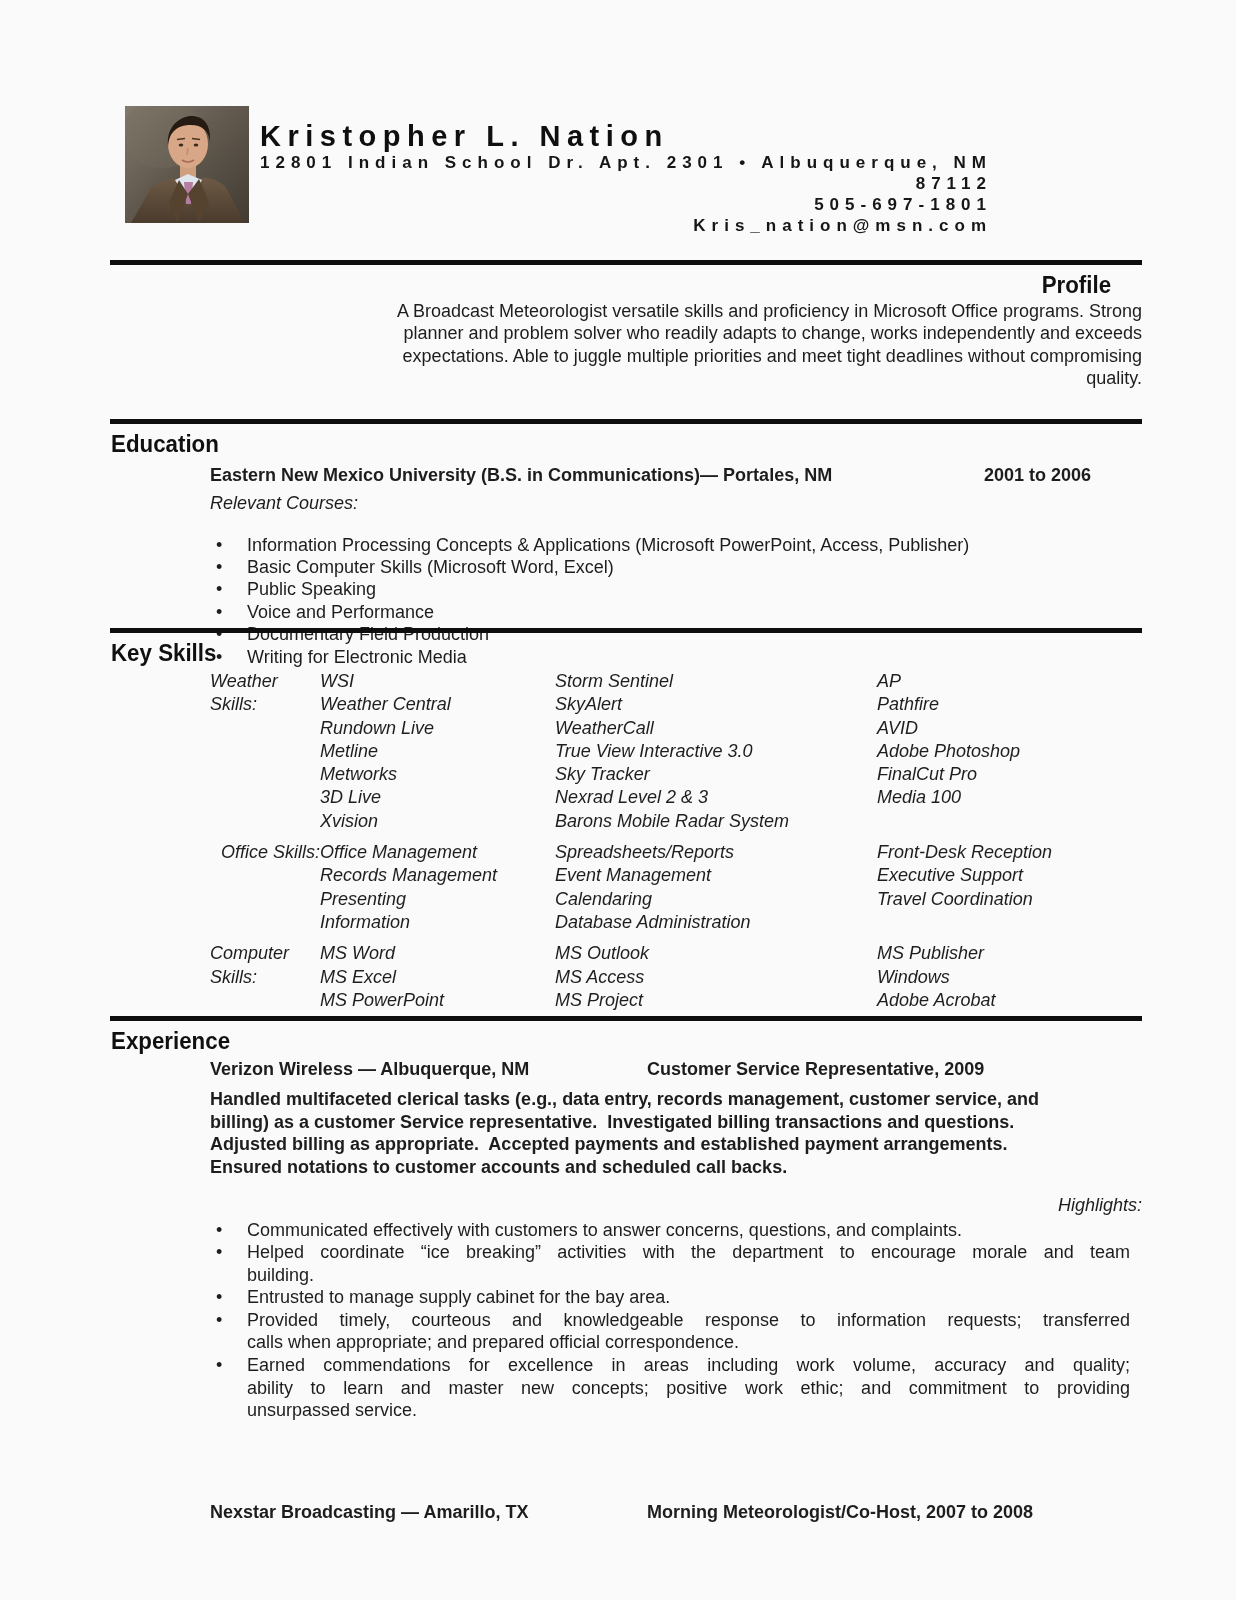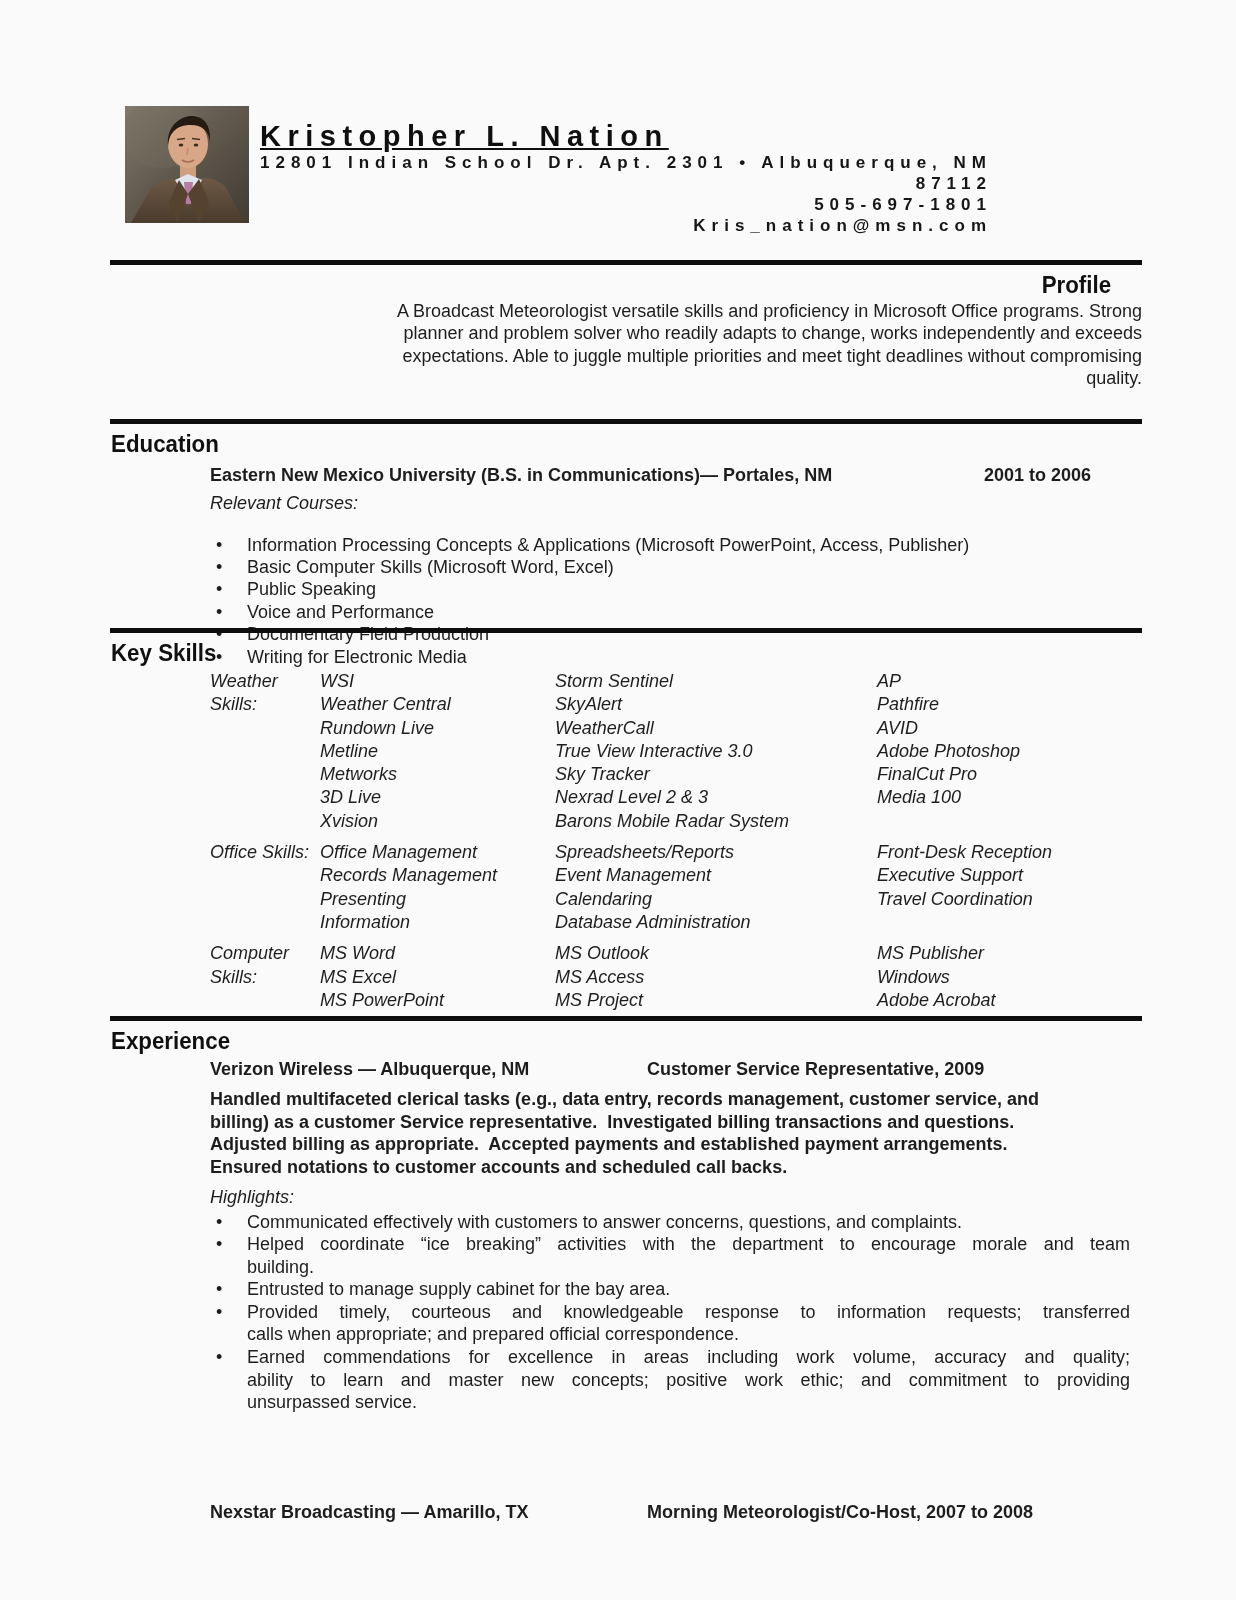--- a/index.html
+++ b/index.html
@@ -5,38 +5,38 @@
   html,body{margin:0;padding:0;}
   body{width:1236px;height:1600px;background:#fafafa;position:relative;overflow:hidden;
        font-family:"Liberation Sans",sans-serif;color:#1d1d1d;}
   .page{position:absolute;inset:0;}
 
   
   .header{position:absolute;left:110px;top:106px;width:1032px;height:135px;}
   .photo{position:absolute;left:15px;top:0;width:124px;height:117px;}
   .photo svg{display:block;width:100%;height:100%;}
   .header-text{position:absolute;left:150px;top:14px;}
-  .name{font-size:29px;line-height:32px;font-weight:700;letter-spacing:6.5px;color:#0f0f0f;white-space:pre;text-decoration:underline;}
+  .name{font-size:29px;line-height:32px;font-weight:700;letter-spacing:6.5px;color:#0f0f0f;white-space:pre;}
   .contact{font-size:17px;line-height:20px;font-weight:700;letter-spacing:6px;color:#161616;white-space:pre;margin-top:1px;text-align:right;}
 
   
   .sec{position:absolute;left:110px;width:1032px;}
   .sec-profile{top:260px;text-align:right;}
   .sec-education{top:419px;}
   .sec-skills{top:628px;}
   .sec-exp{top:1016px;}
   .rule{height:5px;background:#0e0e0e;}
   .heading{margin:7px 0 0 1px;font-size:23px;line-height:27px;font-weight:700;color:#101010;
            transform:scaleX(.97);transform-origin:0 50%;}
   .content{margin-left:100px;}
 
   .tline{font-size:18px;line-height:22.4px;white-space:pre;}
   .sec-exp .tline{line-height:22.5px;}
   .ital{font-style:italic;font-size:18px;line-height:22.5px;margin-top:5px;}
-  .sec-exp .ital{margin-top:8px;}
+  .sec-exp .ital{margin-top:16px;text-align:right;}
   .b{font-weight:700;font-size:18px;}
 
   .degree-line{display:flex;margin-top:6px;line-height:23px;}
   .degree-line .deg-left{width:774px;flex:none;}
 
   ul.blist{list-style:none;margin:19px 0 0;padding:0;}
   ul.blist li{position:relative;padding-left:37px;font-size:18px;line-height:22.4px;}
   ul.blist li::before{content:"\2022";position:absolute;left:6px;top:0;}
 
   
@@ -154,21 +154,21 @@
           <div class="scell">Sky Tracker</div>
           <div class="scell">FinalCut Pro</div>
           <div class="scell">3D Live</div>
           <div class="scell">Nexrad Level 2 &amp; 3</div>
           <div class="scell">Media 100</div>
           <div class="scell">Xvision</div>
           <div class="scell">Barons Mobile Radar System</div>
           <div class="scell"></div>
         </div>
         <div class="skill-group">
-          <div class="glabel" style="grid-area: 1 / 1 / span 4;">Office Skills:</div>
+          <div class="glabel" style="grid-area: 1 / 1 / span 4; text-align: right;">Office Skills:</div>
           <div class="scell">Office Management</div>
           <div class="scell">Spreadsheets/Reports</div>
           <div class="scell">Front-Desk Reception</div>
           <div class="scell">Records Management</div>
           <div class="scell">Event Management</div>
           <div class="scell">Executive Support</div>
           <div class="scell">Presenting</div>
           <div class="scell">Calendaring</div>
           <div class="scell">Travel Coordination</div>
           <div class="scell">Information</div>

